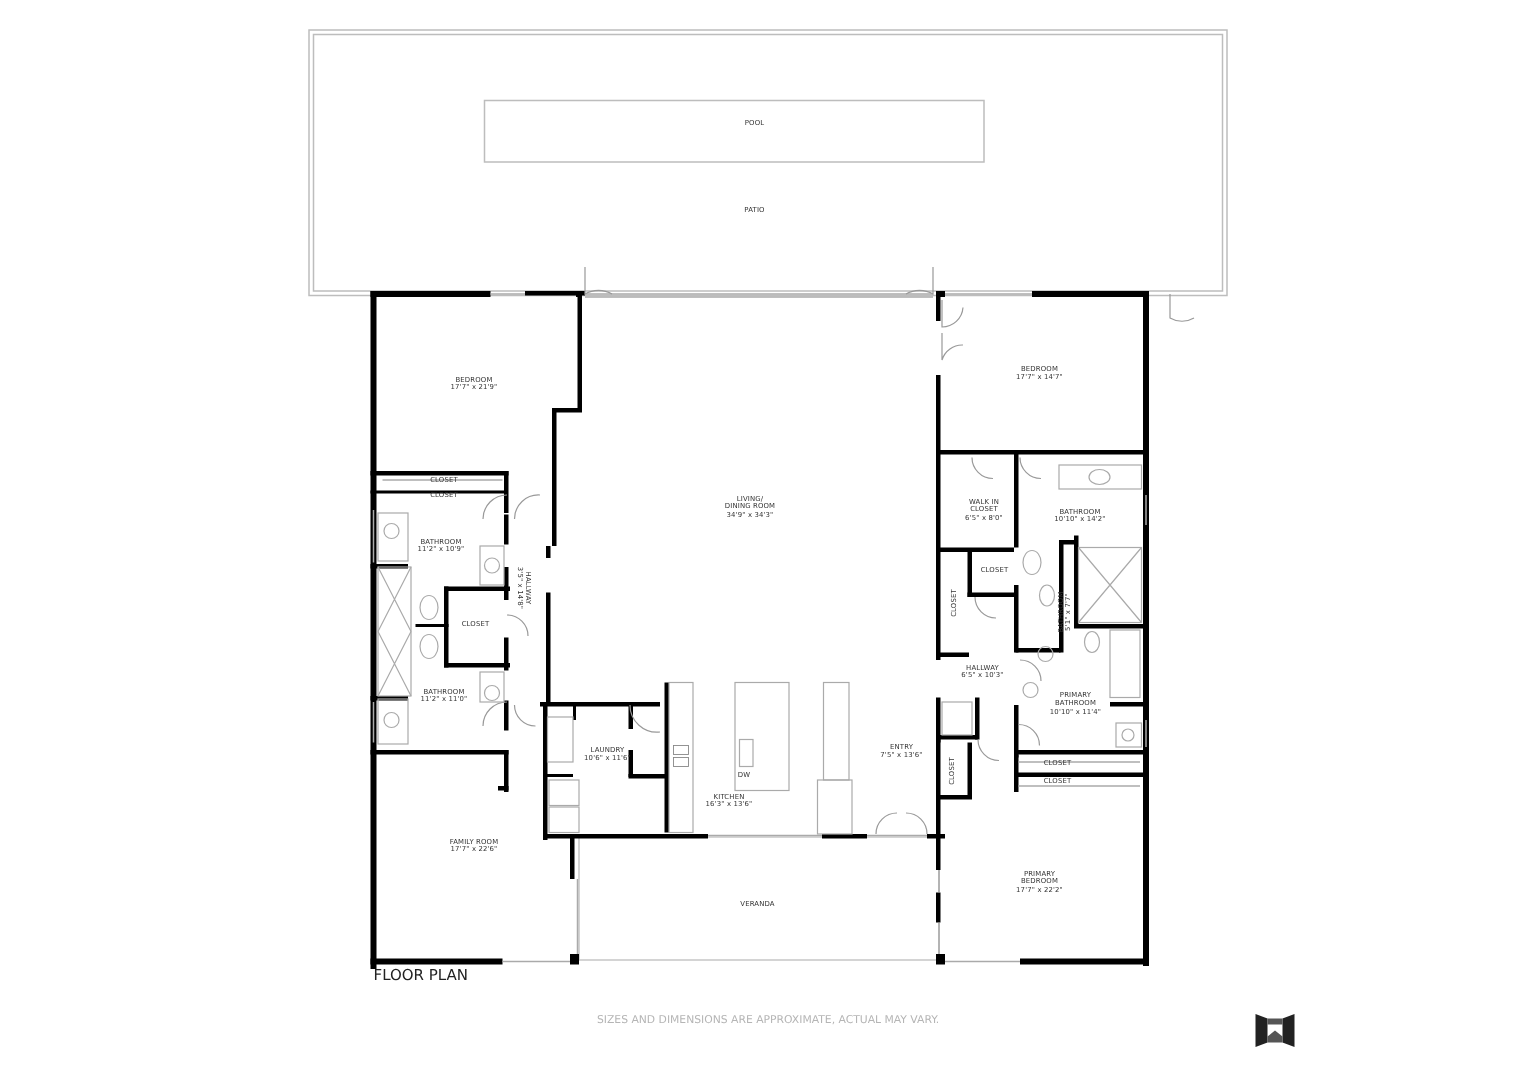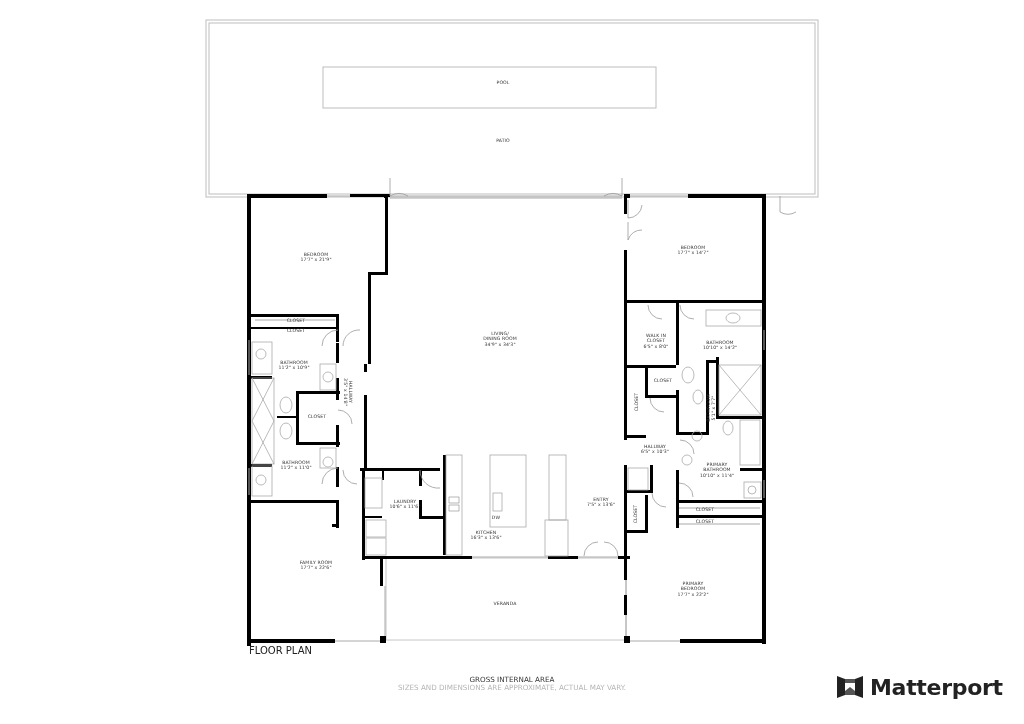--- a/index.html
+++ b/index.html
@@ -240,25 +240,23 @@
 <div class="room-label" style="left:486px;top:535px;"><span class="nm">KITCHEN</span><span class="dm">16'3" x 13'6"</span></div>
 <div class="room-label" style="left:496px;top:518px;"><span class="nm">DW</span></div>
 <div class="room-label" style="left:601px;top:502px;"><span class="nm">ENTRY</span><span class="dm">7'5" x 13'6"</span></div>
 <div class="room-label" style="left:316px;top:565px;"><span class="nm">FAMILY ROOM</span><span class="dm">17'7" x 22'6"</span></div>
 <div class="room-label" style="left:693px;top:589px;"><span class="nm">PRIMARY
 BEDROOM</span><span class="dm">17'7" x 22'2"</span></div>
 
 <div id="floor-plan-title">FLOOR PLAN</div>
 
 <div id="footer">
-  <span class="l1">GROSS INTERNAL AREA</span>
   <span class="l3">SIZES AND DIMENSIONS ARE APPROXIMATE, ACTUAL MAY VARY.</span>
 </div>
 
 <div id="brand">
   <svg width="28" height="26" viewBox="0 0 28 26">
     <path d="M1 2 L9 5 L9 21 L1 24 Z" fill="#222"></path>
     <path d="M27 2 L19 5 L19 21 L27 24 Z" fill="#222"></path>
     <path d="M9 5 L19 5 L19 9 L9 9 Z" fill="#555"></path>
     <path d="M9 17 L14 13 L19 17 L19 21 L9 21 Z" fill="#555"></path>
   </svg>
-  <span class="word">Matterport</span>
 </div>
 
 </body></html>

